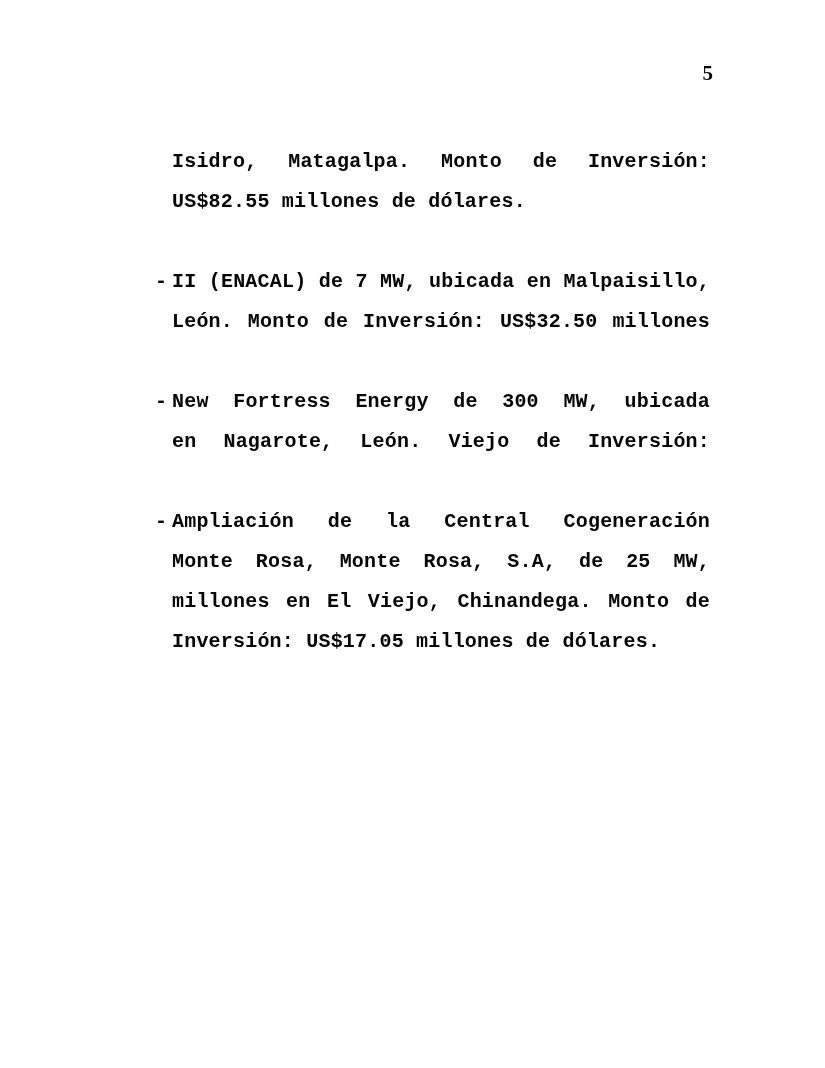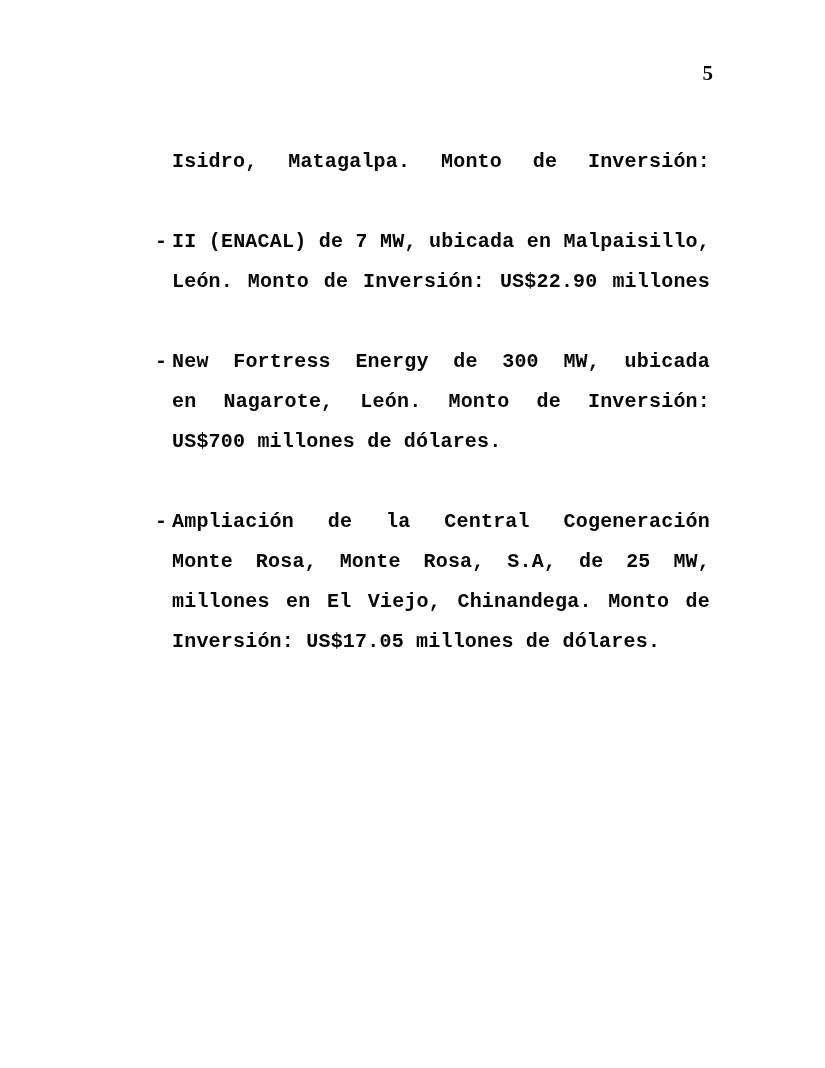--- a/index.html
+++ b/index.html
@@ -61,33 +61,33 @@
 <body>
 
 <div class="page">
 
   <div class="page-number">5</div>
 
   <div class="content">
 
     <div class="para">
       <div class="line just">Isidro, Matagalpa. Monto de Inversión:</div>
+      <div class="line">US$82.55 millones de dólares.</div>
     </div>
 
     <div class="para">
       <span class="bullet">-</span>
       <div class="line just">II (ENACAL) de 7 MW, ubicada en Malpaisillo,</div>
-      <div class="line just">León. Monto de Inversión: US$22.90 millones</div>
+      <div class="line just">León. Monto de Inversión: US$32.50 millones</div>
     </div>
 
     <div class="para">
       <span class="bullet">-</span>
       <div class="line just">New Fortress Energy de 300 MW, ubicada</div>
-      <div class="line just">en Nagarote, León. Monto de Inversión:</div>
-      <div class="line">US$700 millones de dólares.</div>
+      <div class="line just">en Nagarote, León. Viejo de Inversión:</div>
     </div>
 
     <div class="para">
       <span class="bullet">-</span>
       <div class="line just">Ampliación de la Central Cogeneración</div>
       <div class="line just">Monte Rosa, Monte Rosa, S.A, de 25 MW,</div>
       <div class="line just">millones en El Viejo, Chinandega. Monto de</div>
       <div class="line">Inversión: US$17.05 millones de dólares.</div>
     </div>
 

